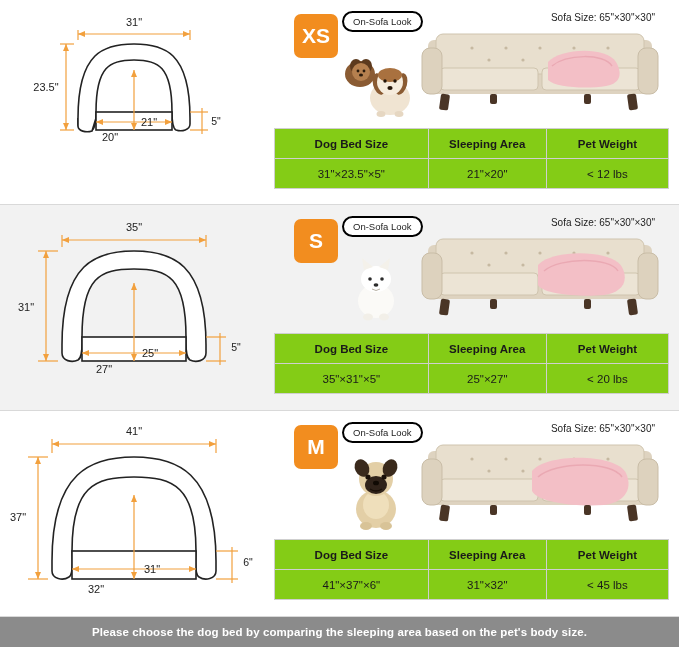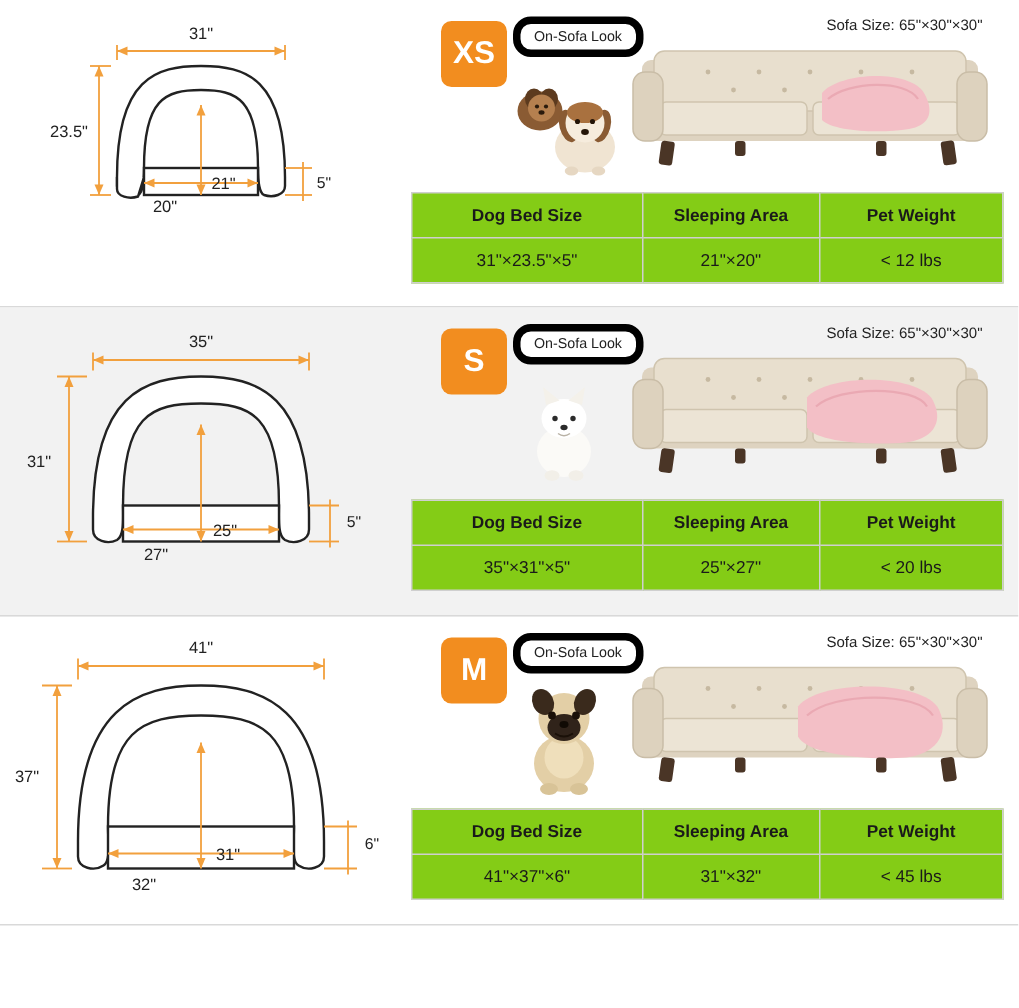--- a/index.html
+++ b/index.html
@@ -57,21 +57,21 @@
     display: flex;
     align-items: center;
     justify-content: center;
     letter-spacing: 0px;
   }
 
   .sofa-look {
     position: absolute;
     left: 68px;
     top: 3px;
-    border: 5px solid #000000;
+    border: 2px solid #000000;
     border-radius: 12px;
     background: #fff;
     color: #222;
     font-size: 9.5px;
     padding: 3px 9px;
     white-space: nowrap;
   }
 
   .sofa-size {
     position: absolute;
@@ -473,13 +473,14 @@
           <tr>
             <td>41"×37"×6"</td>
             <td>31"×32"</td>
             <td>&lt; 45 lbs</td>
           </tr>
         </tbody>
       </table>
     </div>
   </div>
 
+  <div class="footer">Please choose the dog bed by comparing the sleeping area based on the pet's body size.</div>
 </div>
 
 </body></html>

